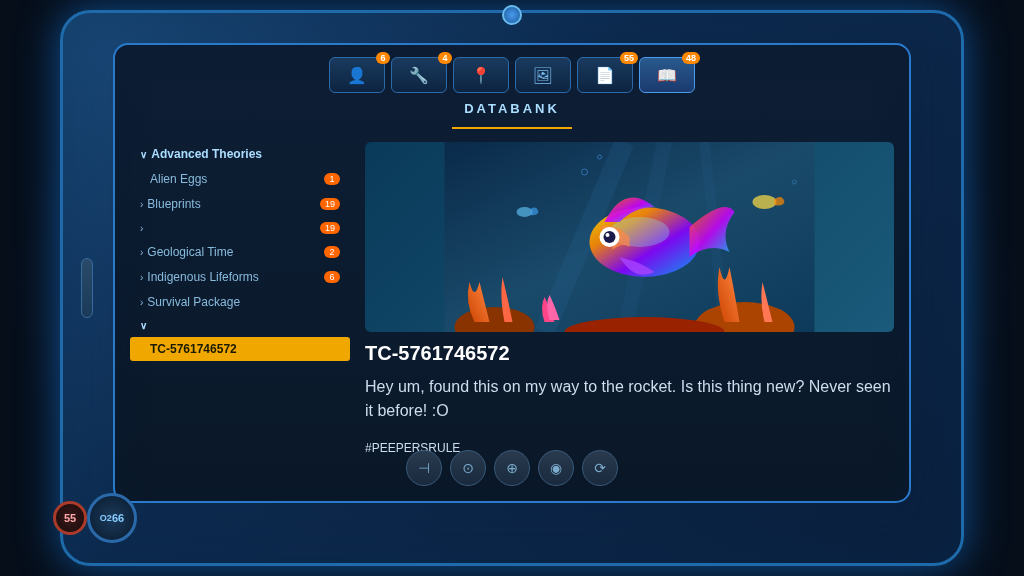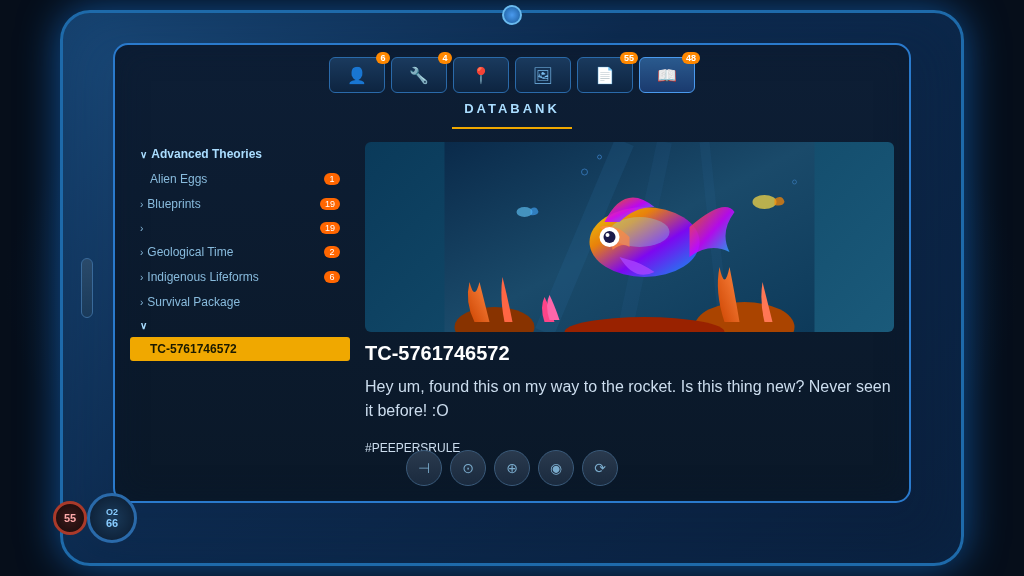--- a/index.html
+++ b/index.html
@@ -250,21 +250,20 @@
       align-items: center;
     }
 
     .o2-circle {
       width: 50px;
       height: 50px;
       border-radius: 50%;
       background: radial-gradient(circle, #1a3a5a, #0a1a2e);
       border: 3px solid #2a6aaa;
       display: flex;
-      flex-direction: column;
       align-items: center;
       justify-content: center;
       color: #88ccff;
       font-size: 11px;
       font-weight: bold;
     }
 
     .depth-indicator {
       width: 34px;
       height: 34px;

